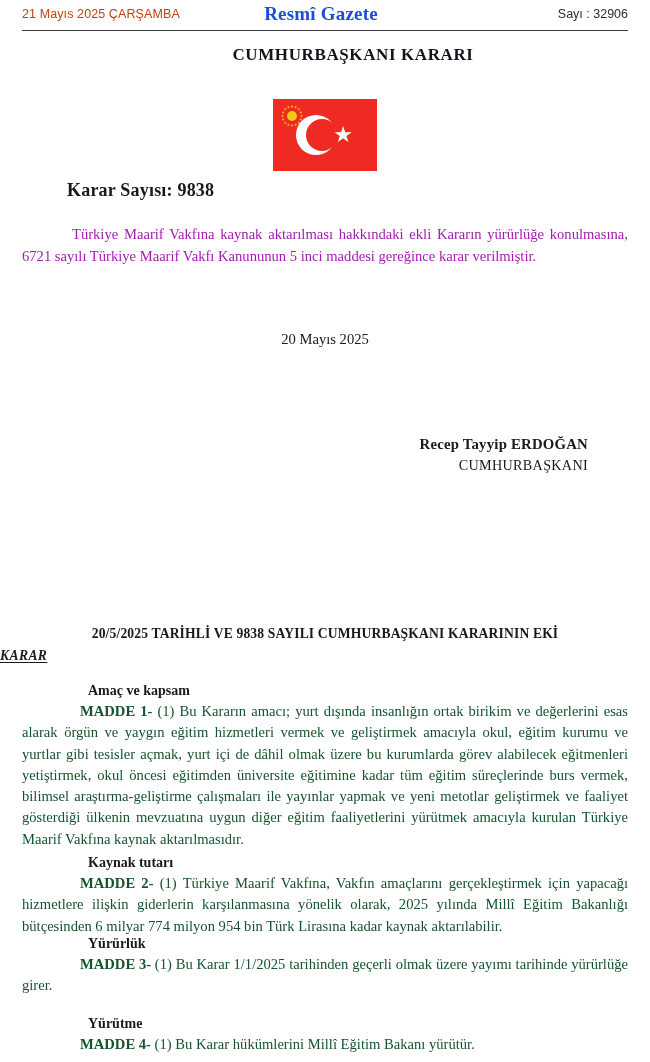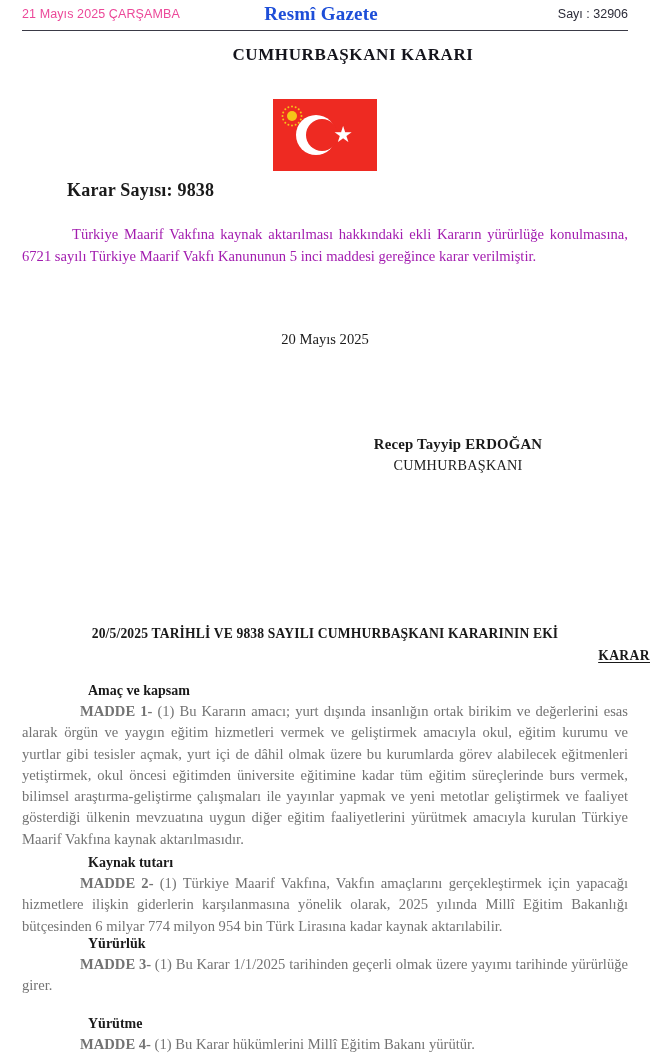--- a/index.html
+++ b/index.html
@@ -23,21 +23,21 @@
     top: 6px;
     width: 606px;
     height: 22px;
   }
   .masthead-date {
     position: absolute;
     left: 0;
     top: 1px;
     font-family: "Liberation Sans", "DejaVu Sans", sans-serif;
     font-size: 12.5px;
-    color: #ec4899;
+    color: #c2410c;
     letter-spacing: 0.1px;
     white-space: nowrap;
   }
   .masthead-title {
     position: absolute;
     left: 0;
     right: 8px;
     top: -3px;
     text-align: center;
     font-family: "Liberation Serif", "DejaVu Serif", serif;
@@ -170,21 +170,21 @@
     left: 0;
     top: 331px;
     width: 650px;
     text-align: center;
     font-size: 14.6px;
   }
   .signature {
     position: absolute;
     right: 62px;
     top: 434px;
-    text-align: center;
+    text-align: right;
     width: 260px;
   }
   .signature-name {
     font-weight: bold;
     font-size: 14.8px;
     letter-spacing: 0.2px;
     line-height: 21px;
   }
   .signature-role {
     font-size: 14.2px;
@@ -202,24 +202,25 @@
     font-weight: bold;
     font-size: 13.6px;
     letter-spacing: 0.15px;
     line-height: 23px;
   }
   .annex-subheading {
     position: absolute;
     left: 0;
     top: 648px;
     width: 650px;
-    text-align: right;
+    text-align: left;
     font-weight: bold;
     font-size: 13.6px;
     letter-spacing: 0.4px;
+    font-style: italic;
   }
   .annex-subheading span {
     text-decoration: underline;
     text-underline-offset: 2px;
   }
 
   .article {
     position: absolute;
     left: 22px;
     width: 606px;
@@ -228,21 +229,21 @@
     font-weight: bold;
     font-size: 14px;
     margin-left: 66px;
     line-height: 20px;
   }
   .article-body {
     font-size: 14.6px;
     line-height: 21.3px;
     text-align: justify;
     text-indent: 58px;
-    color: #737373;
+    color: #14532d;
   }
   .article-body b {
     font-weight: bold;
   }
 
   #art1 { top: 681px; }
   #art2 { top: 853px; }
   #art3 { top: 934px; }
   #art4 { top: 1014px; }
 </style>

